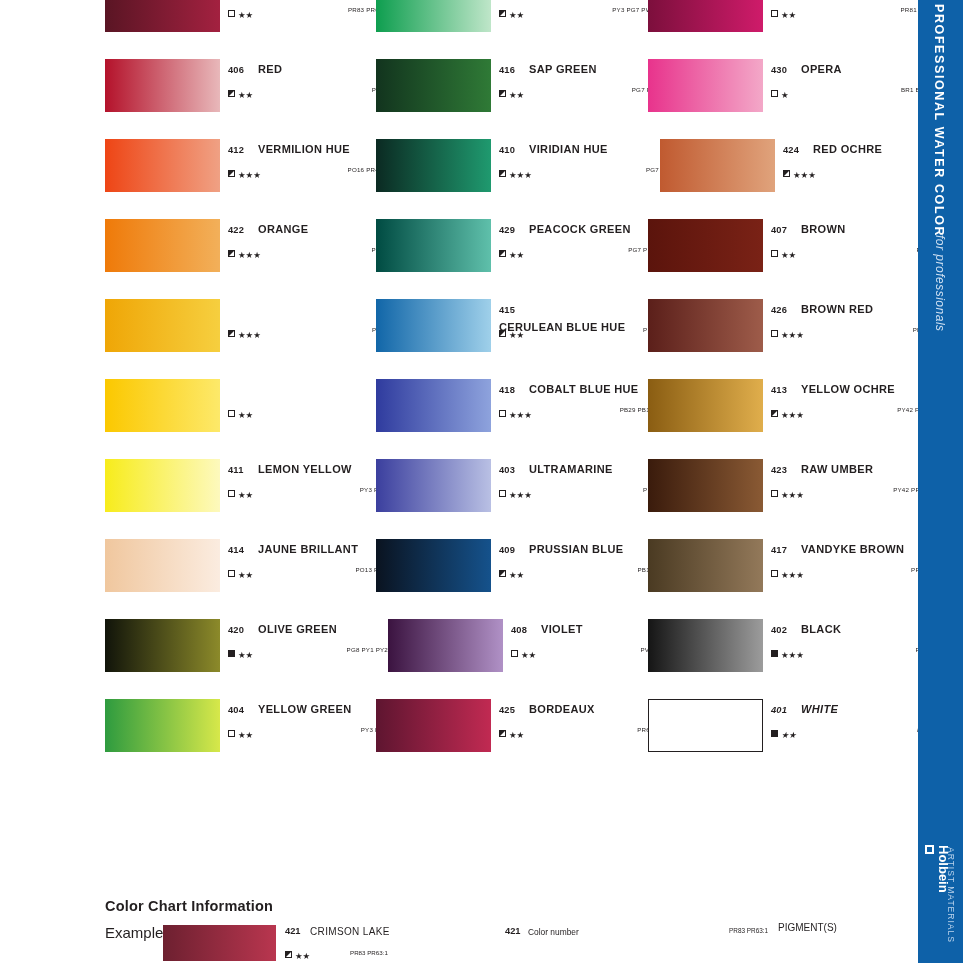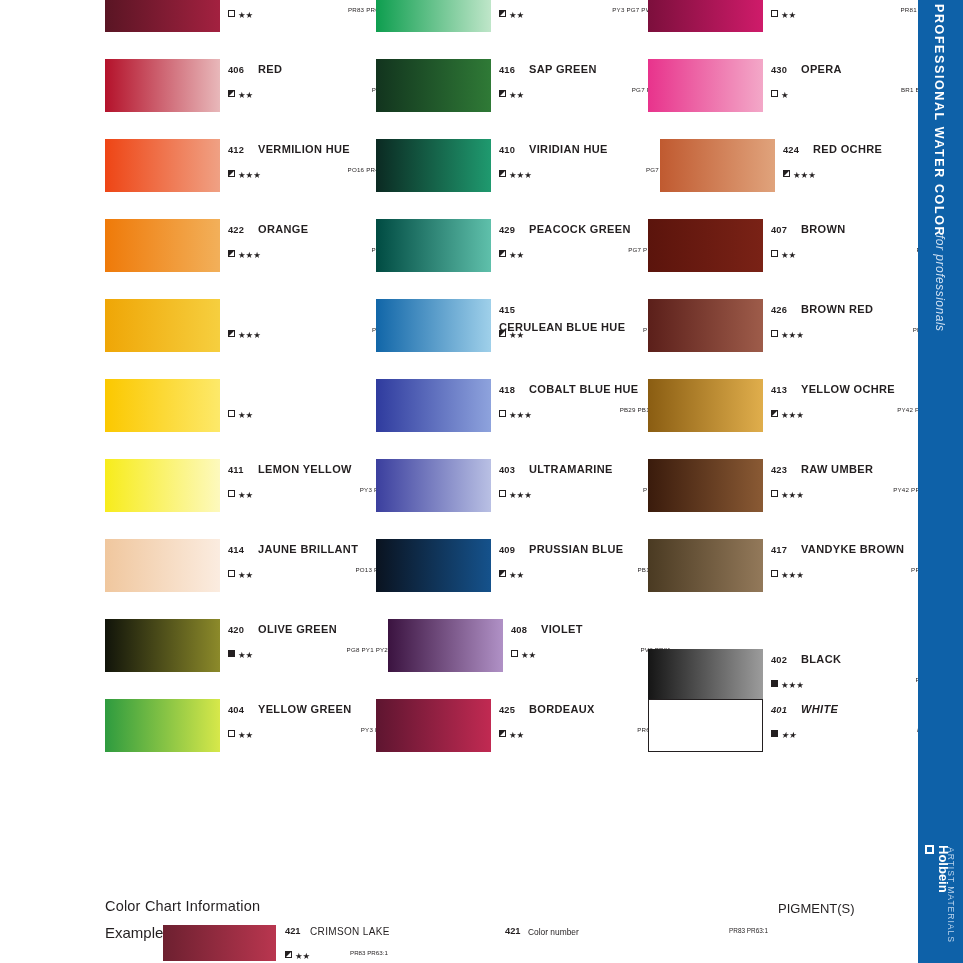--- a/index.html
+++ b/index.html
@@ -90,34 +90,34 @@
   .sq.full{background:#231f20;}
   .stars{font-size:8.5px;color:#231f20;letter-spacing:0px;vertical-align:middle;}
   .pig{
     position:absolute;right:0;top:27px;font-size:6.2px;color:#231f20;
     letter-spacing:.2px;white-space:nowrap;text-align:right;
   }
 
   
   .info-title{
     position:absolute;left:105px;top:898px;
-    font-size:14.5px;font-weight:normal;color:#231f20;letter-spacing:.2px;
+    font-size:14.5px;font-weight:bold;color:#231f20;letter-spacing:.2px;
   }
   .info-example{
     position:absolute;left:105px;top:924px;font-size:15px;color:#231f20;
   }
   .ex-chip{position:absolute;left:163px;top:925px;width:113px;height:36px;}
   .ex-num{position:absolute;left:285px;top:926px;font-size:9.3px;font-weight:bold;color:#231f20;}
   .ex-name{position:absolute;left:310px;top:926px;font-size:10px;font-weight:normal;color:#231f20;letter-spacing:.35px;}
   .ex-row2{position:absolute;left:285px;top:946px;}
   .ex-pig{position:absolute;left:350px;top:949px;font-size:6.2px;color:#231f20;}
   .lbl-colnum-n{position:absolute;left:505px;top:926px;font-size:9.3px;font-weight:bold;color:#231f20;}
   .lbl-colnum-t{position:absolute;left:528px;top:927px;font-size:8.4px;color:#231f20;}
   .lbl-pig-c{position:absolute;left:729px;top:927px;font-size:6.4px;color:#231f20;}
-  .lbl-pig-t{position:absolute;left:778px;top:901px;font-size:13px;color:#231f20;}
+  .lbl-pig-t{position:absolute;left:778px;top:922px;font-size:10px;color:#231f20;}
 </style>
 </head>
 <body>
 
 <div class="sheet">
 
   <div class="grid" id="grid">
       <div class="cell" style="left: 105px; top: -21px; width: 283px; height: 53px;">
         <div class="chip" style="background: linear-gradient(to right, rgb(90, 21, 36), rgb(163, 33, 64));"></div>
         <div class="row2"><span class="sq"></span><span class="stars">★★</span></div>
@@ -262,21 +262,21 @@
         <div class="meta"><span class="num">420</span><span class="nm">OLIVE GREEN</span></div>
         <div class="row2"><span class="sq full"></span><span class="stars">★★</span></div>
         <div class="pig">PG8 PY1 PY2</div>
       </div>
       <div class="cell" style="left: 376px; top: 619px; width: 283px; height: 53px; margin-left: 12px;">
         <div class="chip" style="background: linear-gradient(to right, rgb(59, 19, 64), rgb(176, 145, 198));"></div>
         <div class="meta"><span class="num">408</span><span class="nm">VIOLET</span></div>
         <div class="row2"><span class="sq"></span><span class="stars">★★</span></div>
         <div class="pig">PV3 PR81</div>
       </div>
-      <div class="cell" style="left: 648px; top: 649px; width: 283px; height: 53px;">
+      <div class="cell" style="left: 648px; top: 619px; width: 283px; height: 53px;">
         <div class="chip" style="background: linear-gradient(to right, rgb(21, 21, 21), rgb(156, 156, 156));"></div>
         <div class="meta"><span class="num">402</span><span class="nm">BLACK</span></div>
         <div class="row2"><span class="sq full"></span><span class="stars">★★★</span></div>
         <div class="pig">PBk6</div>
       </div>
       <div class="cell" style="left: 105px; top: 699px; width: 283px; height: 53px;">
         <div class="chip" style="background: linear-gradient(to right, rgb(46, 155, 63), rgb(215, 232, 74));"></div>
         <div class="meta"><span class="num">404</span><span class="nm">YELLOW GREEN</span></div>
         <div class="row2"><span class="sq"></span><span class="stars">★★</span></div>
         <div class="pig">PY3 PG7</div>

